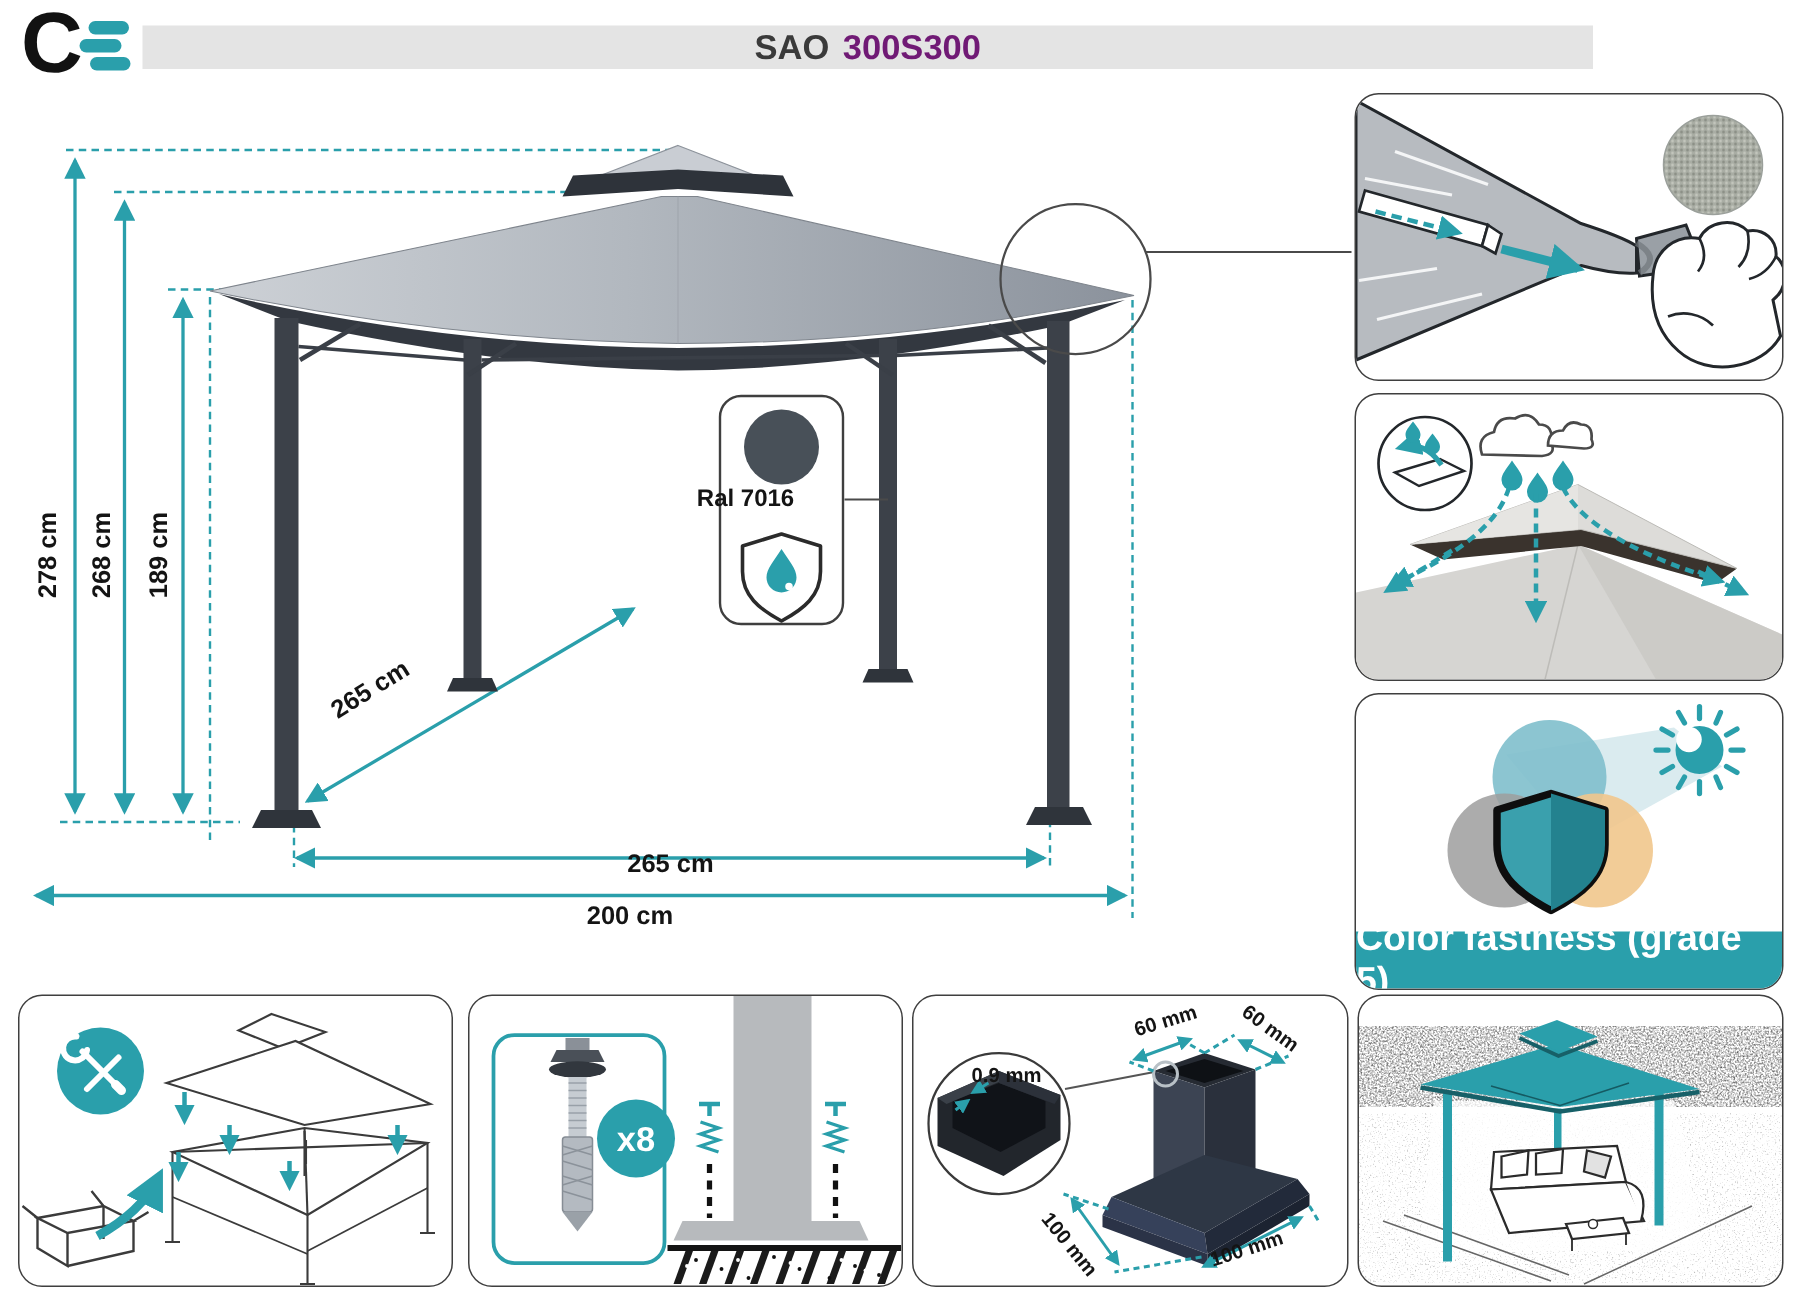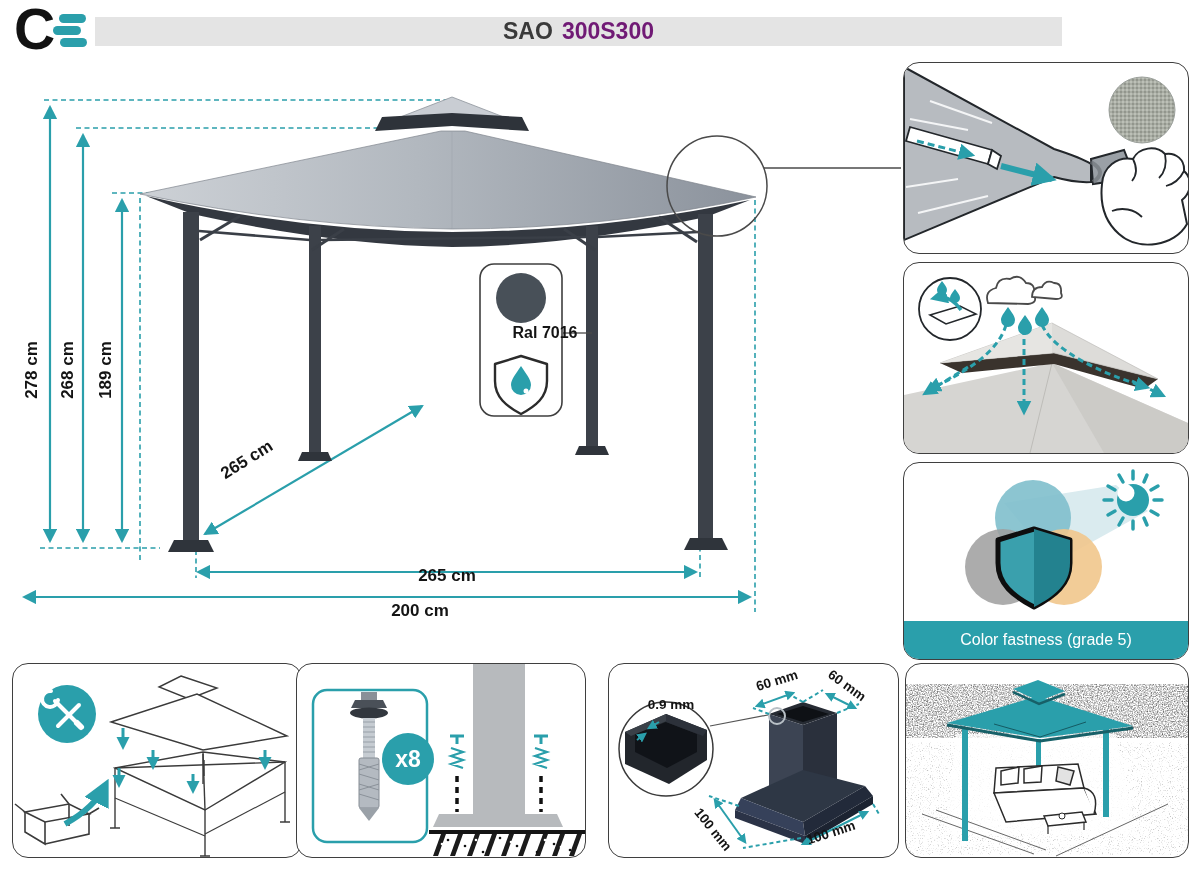--- a/index.html
+++ b/index.html
@@ -14,33 +14,33 @@
   .bar3{left:46px;top:34px;width:27px}
   .title-bar{position:absolute;left:95px;top:17px;width:967px;height:29px;background:#e4e4e4;
              display:flex;align-items:center;justify-content:center;box-sizing:border-box}
   .title-bar span{font-size:23px;font-weight:bold;line-height:29px}
   .t-model{color:#3a3a3a;margin-right:9px}
   .t-code{color:#701a75}
   
   .diagram{position:absolute;left:0;top:55px;width:902px;height:610px}
   .diagram svg{position:absolute;left:0;top:0}
   .dimlbl{position:absolute;font-weight:bold;font-size:17px;color:#141414;width:80px;text-align:center;line-height:18px;white-space:nowrap}
-  .ral-lbl{position:absolute;left:504px;top:269px;width:82px;text-align:center;font-size:16px;font-weight:bold}
+  .ral-lbl{position:absolute;left:456px;top:269px;width:82px;text-align:center;font-size:16px;font-weight:bold}
   
   .panel{position:absolute;background:#fff;border:1.6px solid #3f3f3f;border-radius:16px;overflow:hidden}
   .panel>svg{position:absolute;left:0;top:0;width:100%;height:100%}
   .p-fabric{left:903px;top:62px;width:284px;height:190px}
   .p-water{left:903px;top:262px;width:284px;height:190px}
   .p-fastness{left:903px;top:462px;width:284px;height:196px}
   .p-assembly{left:12px;top:663px;width:288px;height:193px}
-  .p-anchor{left:296px;top:663px;width:288px;height:193px}
+  .p-anchor{left:312px;top:663px;width:288px;height:193px}
   .p-foot{left:608px;top:663px;width:289px;height:193px}
   .p-garden{left:905px;top:663px;width:282px;height:193px}
   .banner{position:absolute;left:0;right:0;bottom:0;height:38px;background:#2a9fab;color:#fff;
-          font-size:16px;font-weight:normal;display:flex;align-items:center;justify-content:center}
+          font-size:25px;font-weight:bold;display:flex;align-items:center;justify-content:center}
   .x8-lbl{position:absolute;left:83px;top:82px;width:56px;text-align:center;color:#fff;font-size:23px;font-weight:bold}
   .ftlbl{position:absolute;font-size:13.5px;font-weight:bold;color:#141414;width:62px;text-align:center;line-height:15px;white-space:nowrap}
 </style>
 </head>
 <body>
 
 <div class="page">
 
   <div class="logo">
     <span class="logo-c">C</span>
@@ -435,21 +435,21 @@
         <path d="M218,30 L246,44" marker-start="url(#c-ah)" marker-end="url(#c-ah)"></path>
         <path d="M130,142 L100,132" stroke-dasharray="4 3"></path>
           <path d="M192,174 L134,184" stroke-dasharray="4 3"></path>
         <path d="M106,136 L136,178" marker-start="url(#c-ah)" marker-end="url(#c-ah)"></path>
         <path d="M264,140 L270,150" stroke-dasharray="4 3"></path>
         <path d="M194,180 L258,148" marker-start="url(#c-ah)" marker-end="url(#c-ah)"></path>
       </g>
     </svg>
     <div class="ftlbl" style="left:137px;top:9px;transform:rotate(-17deg)">60 mm</div>
     <div class="ftlbl" style="left:207px;top:14px;transform:rotate(36deg)">60 mm</div>
-    <div class="ftlbl" style="left:31px;top:33px">0.9 mm</div>
+    <div class="ftlbl" style="left:31px;top:45px">0.9 mm</div>
     <div class="ftlbl" style="left:73px;top:158px;transform:rotate(51deg)">100 mm</div>
     <div class="ftlbl" style="left:191px;top:161px;transform:rotate(-18deg)">100 mm</div>
   </section>
 
   <section class="panel p-garden">
     <svg viewBox="0 0 282 193">
       <defs>
         <filter id="gDense" x="0%" y="0%" width="100%" height="100%">
           <feTurbulence type="fractalNoise" baseFrequency="0.8" numOctaves="2" seed="3"></feTurbulence>
           <feColorMatrix type="matrix" values="0 0 0 0 0.08  0 0 0 0 0.08  0 0 0 0 0.08  0 0 0 1.8 -0.65"></feColorMatrix>

